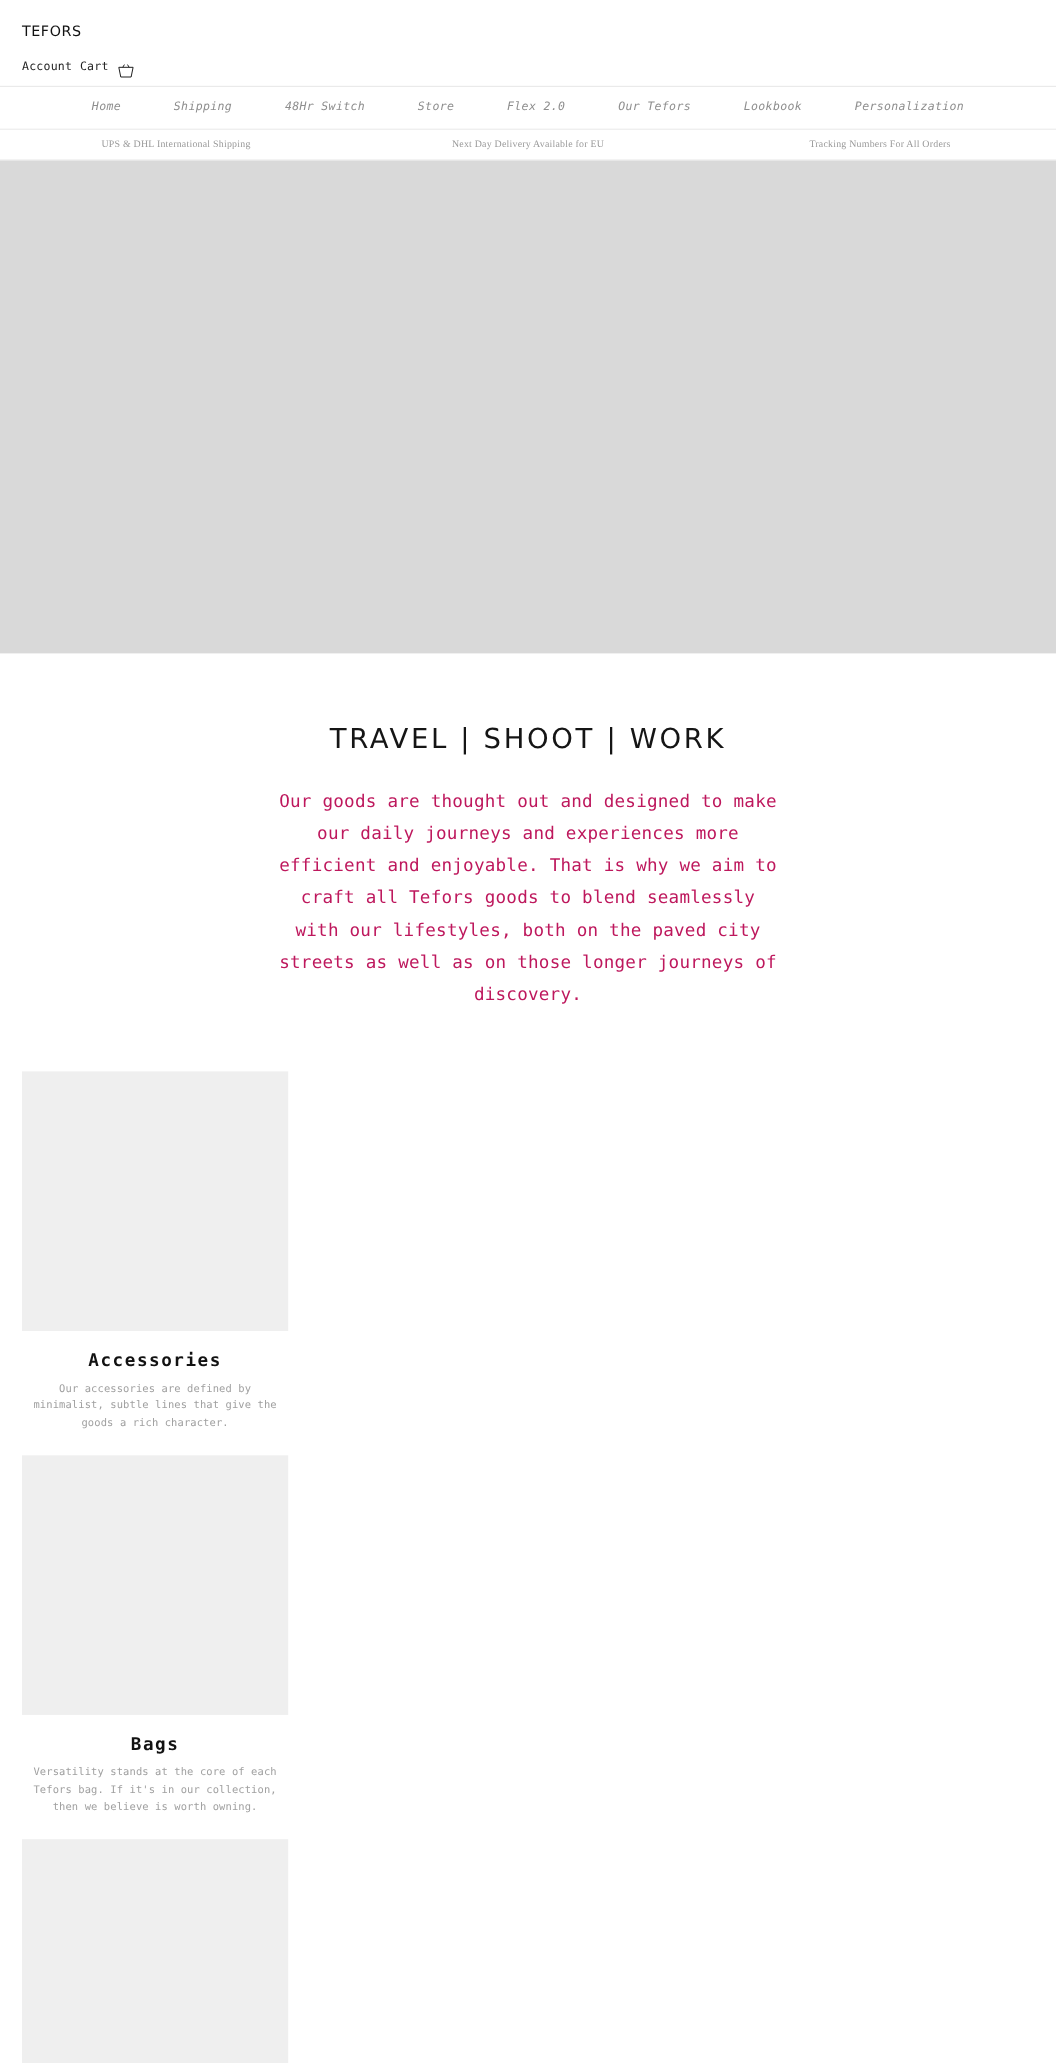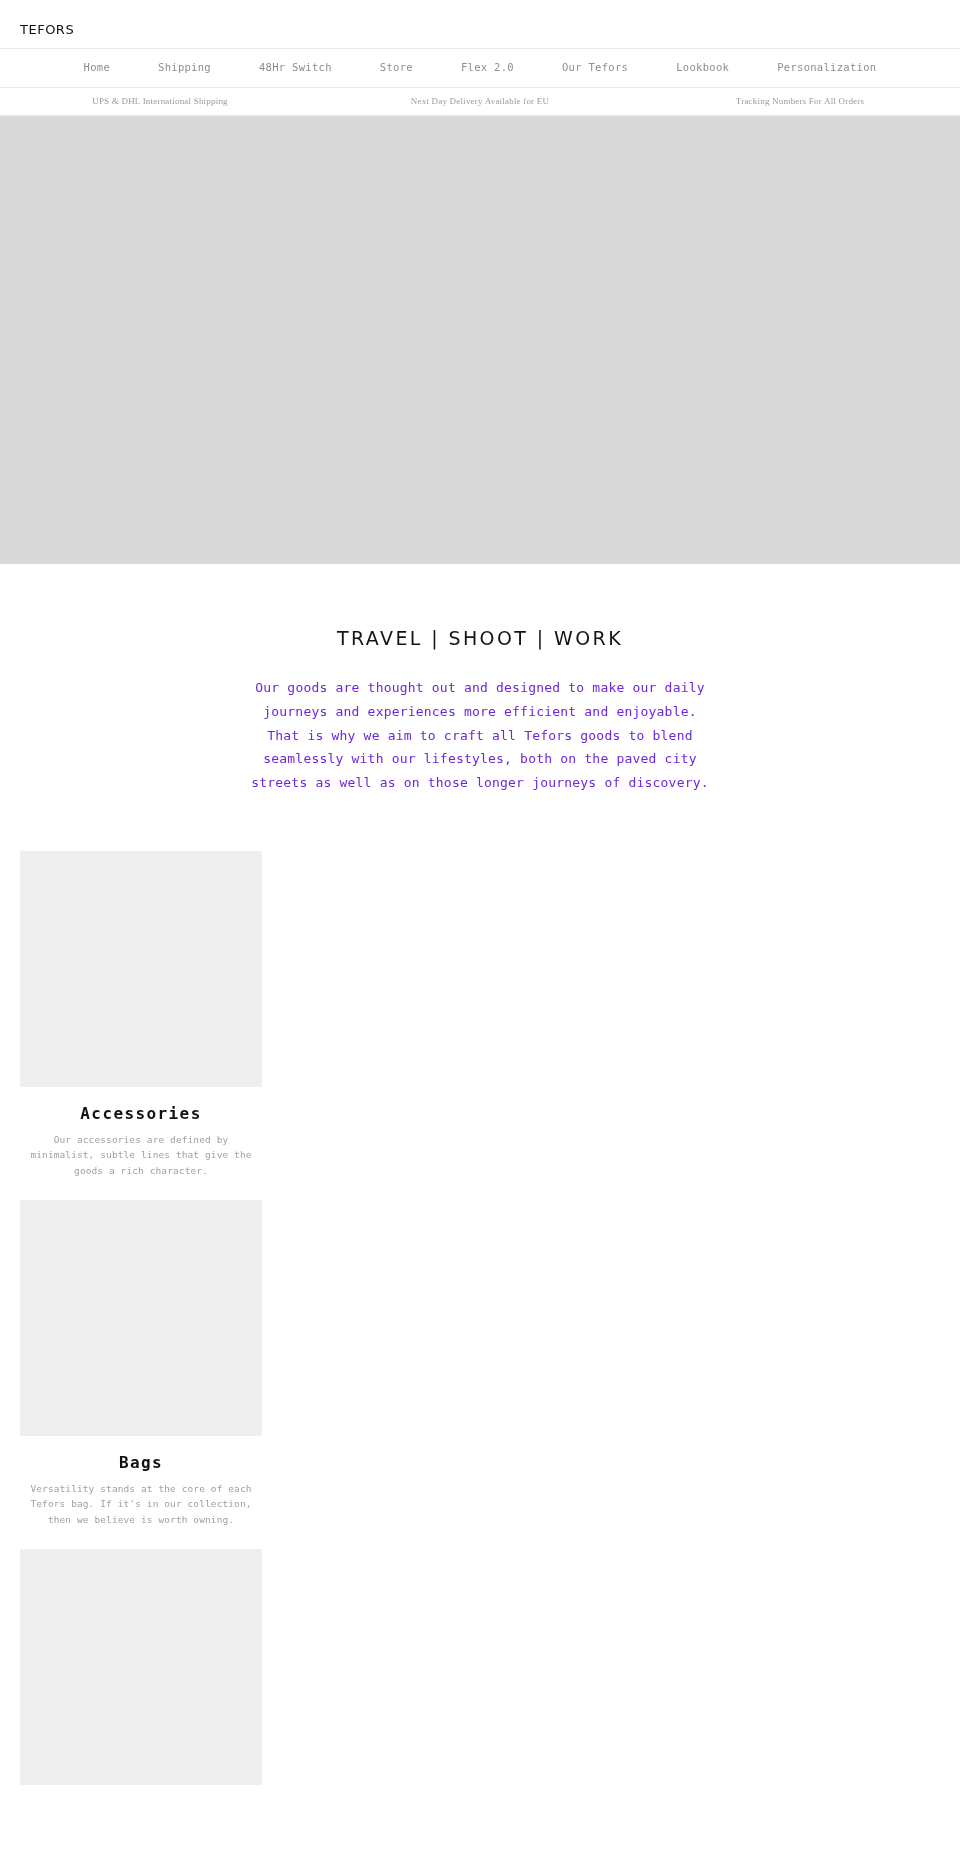--- a/index.html
+++ b/index.html
@@ -77,20 +77,21 @@
     align-items: center;
     justify-content: center;
   }
 
   .nav-list {
     display: flex;
     align-items: center;
     justify-content: flex-start;
     gap: 0;
     list-style: none;
+    font-style: italic;
   }
 
   .nav-item a {
     display: block;
     font-family: "DejaVu Sans Mono", monospace;
     font-size: 10.5px;
     color: #8e8e8e;
     text-decoration: none;
     letter-spacing: 0.3px;
     padding: 0 24px;
@@ -128,34 +129,34 @@
   }
 
   
   .intro {
     padding: 62px 0 0 0;
     text-align: center;
   }
 
   .intro-heading {
     font-family: "DejaVu Sans", sans-serif;
-    font-size: 19px;
+    font-size: 25px;
     font-weight: 400;
     letter-spacing: 2.4px;
     color: #151515;
     line-height: 1.3;
   }
 
   .intro-text {
     margin: 26px auto 0 auto;
     width: 458px;
     font-family: "DejaVu Sans Mono", monospace;
-    font-size: 13px;
+    font-size: 16px;
     line-height: 1.82;
-    color: #6d28d9;
+    color: #be185d;
     letter-spacing: 0.2px;
     text-align: center;
   }
 
   
   .cards {
     margin-top: 56px;
     padding: 0 20px 40px 20px;
   }
 
@@ -193,20 +194,31 @@
   }
 </style>
 </head>
 <body>
 
 <div class="page">
 
   <header class="header">
     <a class="brand" href="#">TEFORS</a>
 
+    <div class="util-row">
+      <a class="util-link" href="#">Account</a>
+      <a class="util-link" href="#">Cart</a>
+      <span class="cart-icon">
+        <svg width="15" height="13" viewBox="0 0 15 13" fill="none" xmlns="http://www.w3.org/2000/svg">
+          <path d="M1 3.2 H14 L12.2 12 H2.8 Z" stroke="#1d1d1d" stroke-width="0.9" fill="none"></path>
+          <path d="M4.6 3.2 L6.1 0.7" stroke="#1d1d1d" stroke-width="0.9" fill="none"></path>
+          <path d="M10.4 3.2 L8.9 0.7" stroke="#1d1d1d" stroke-width="0.9" fill="none"></path>
+        </svg>
+      </span>
+    </div>
   </header>
 
   <nav class="nav-bar">
     <ul class="nav-list">
       <li class="nav-item">
         <a href="#">Home</a>
       </li>
       <li class="nav-item">
         <a href="#">Shipping</a>
       </li>

